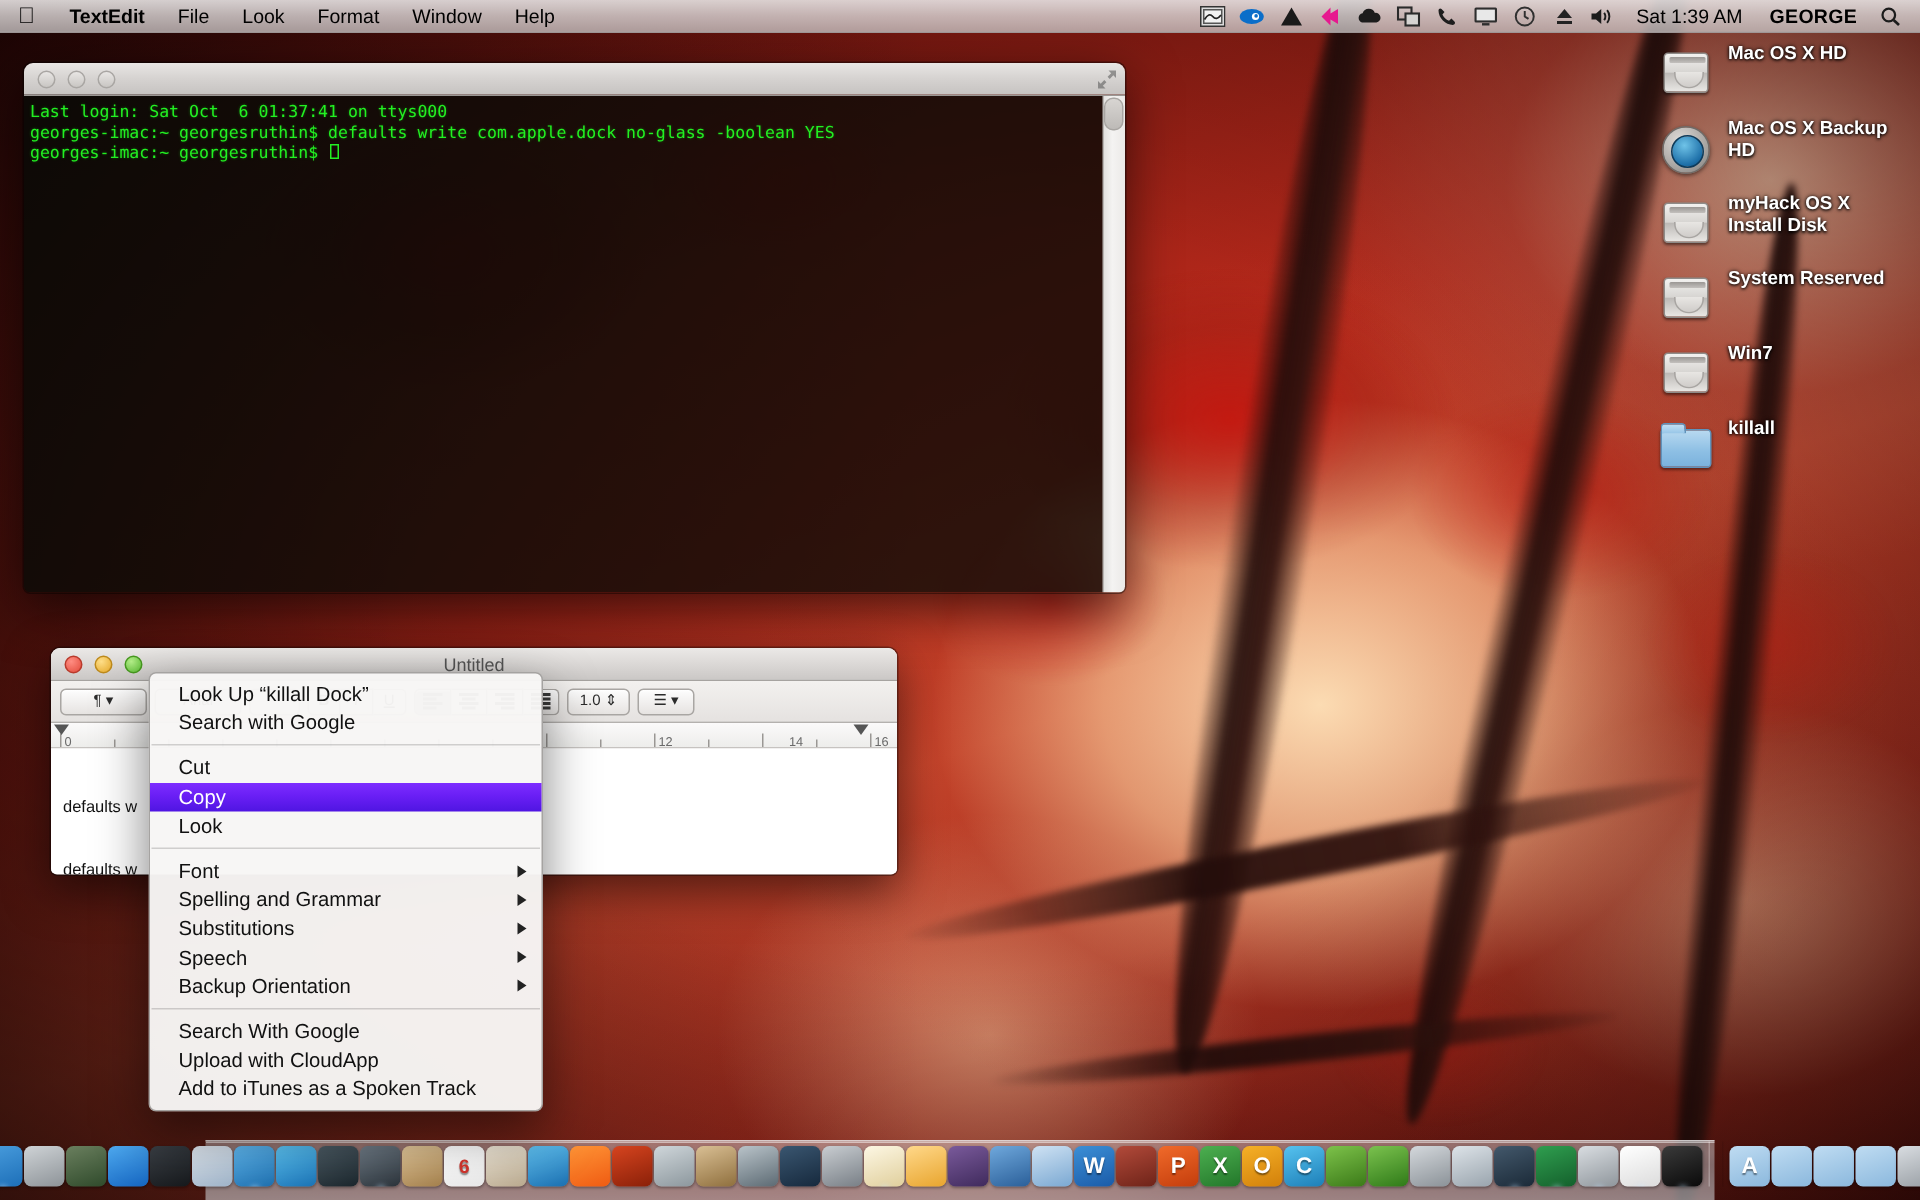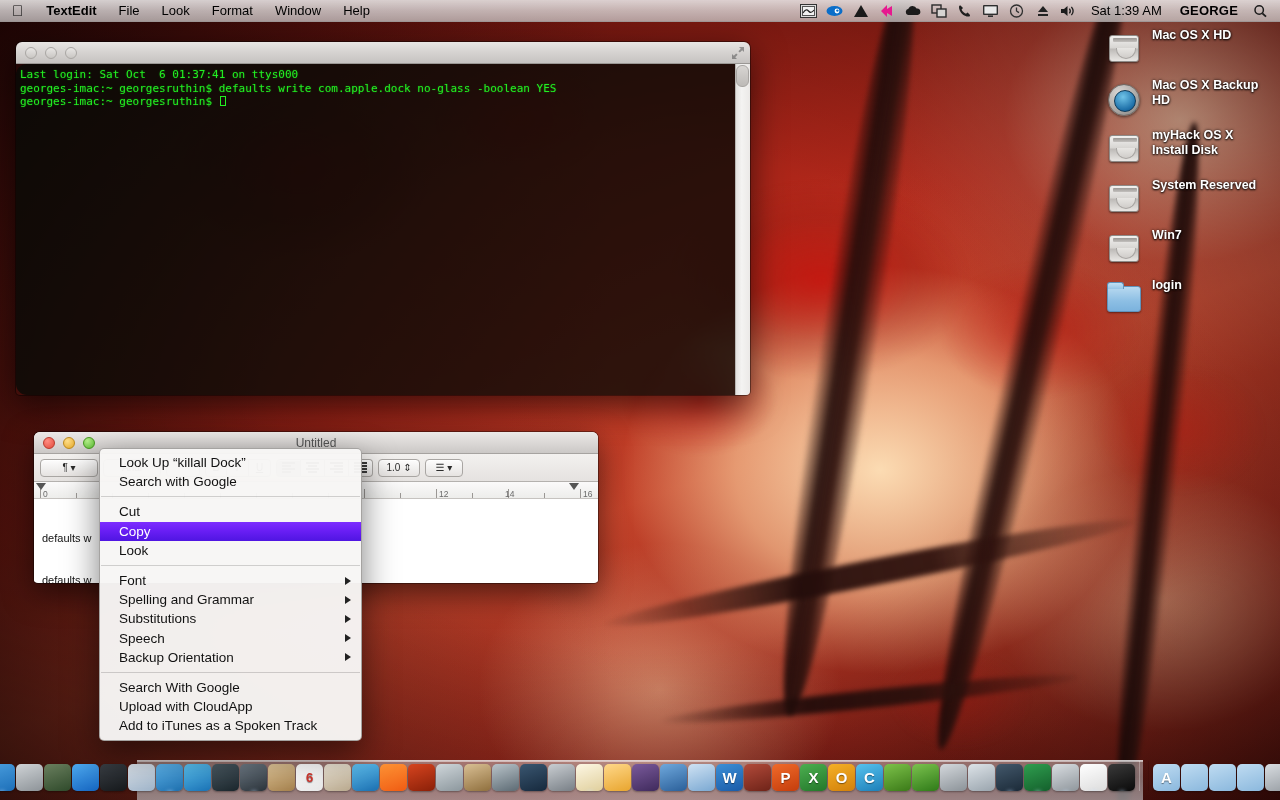--- a/index.html
+++ b/index.html
@@ -120,21 +120,20 @@
   #term-body {
     position: relative;
     height: 331px;
     background: rgba(6,10,6,0.78);
     padding: 4px 0 0 4px;
     font-family: "DejaVu Sans Mono", monospace;
     font-size: 11px;
     line-height: 13.6px;
     color: #22f022;
     overflow: hidden;
-    border-radius: 11px;
   }
   .term-line { white-space: pre; text-shadow: 0 0 2px rgba(30,255,30,.35); }
   .cursor-box {
     display: inline-block; width: 6px; height: 10px;
     border: 1px solid #22f022; vertical-align: -1px; margin-left: 1px;
   }
   #term-scrollbar {
     position: absolute; right: 0; top: 22px;
     width: 15px; height: 331px;
     background: linear-gradient(90deg, #e3e1df, #f4f3f2 40%, #ebe9e7);
@@ -427,21 +426,21 @@
     <div class="dicon">
       <div class="dicon-img">
           <div class="drive"></div>
         </div>
       <div class="dicon-label">Win7</div>
     </div>
     <div class="dicon">
       <div class="dicon-img">
           <div class="folder"></div>
         </div>
-      <div class="dicon-label">login</div>
+      <div class="dicon-label">killall</div>
     </div>
   </div>
 
   <div id="terminal-window">
     <div id="term-titlebar">
       <div class="traffic">
         <span class="tl"></span>
         <span class="tl"></span>
         <span class="tl"></span>
       </div>
@@ -526,21 +525,21 @@
       <span class="ruler-tick" style="left:186px"></span>
       <span class="ruler-tick" style="left:222px"></span>
       <span class="ruler-tick" style="left:258px"></span>
       <span class="ruler-tick" style="left:294px"></span>
       <span class="ruler-tick major" style="left:330px"></span>
       <span class="ruler-tick" style="left:366px"></span>
       <span class="ruler-tick major" style="left:402px"></span>
       <span class="ruler-num" style="left:405px">12</span>
       <span class="ruler-tick" style="left:438px"></span>
       <span class="ruler-tick major" style="left:474px"></span>
-      <span class="ruler-num" style="left:471px">14</span>
+      <span class="ruler-num" style="left:492px">14</span>
       <span class="ruler-tick" style="left:510px"></span>
       <span class="ruler-tick major" style="left:546px"></span>
       <span class="ruler-num" style="left:549px">16</span>
       <span class="ruler-marker" style="left:2px"></span>
       <span class="ruler-marker" style="left:535px"></span>
     </div>
     <div id="te-text">
       <div class="te-line">defaults w</div>
       <div class="te-line">defaults w</div>
       

